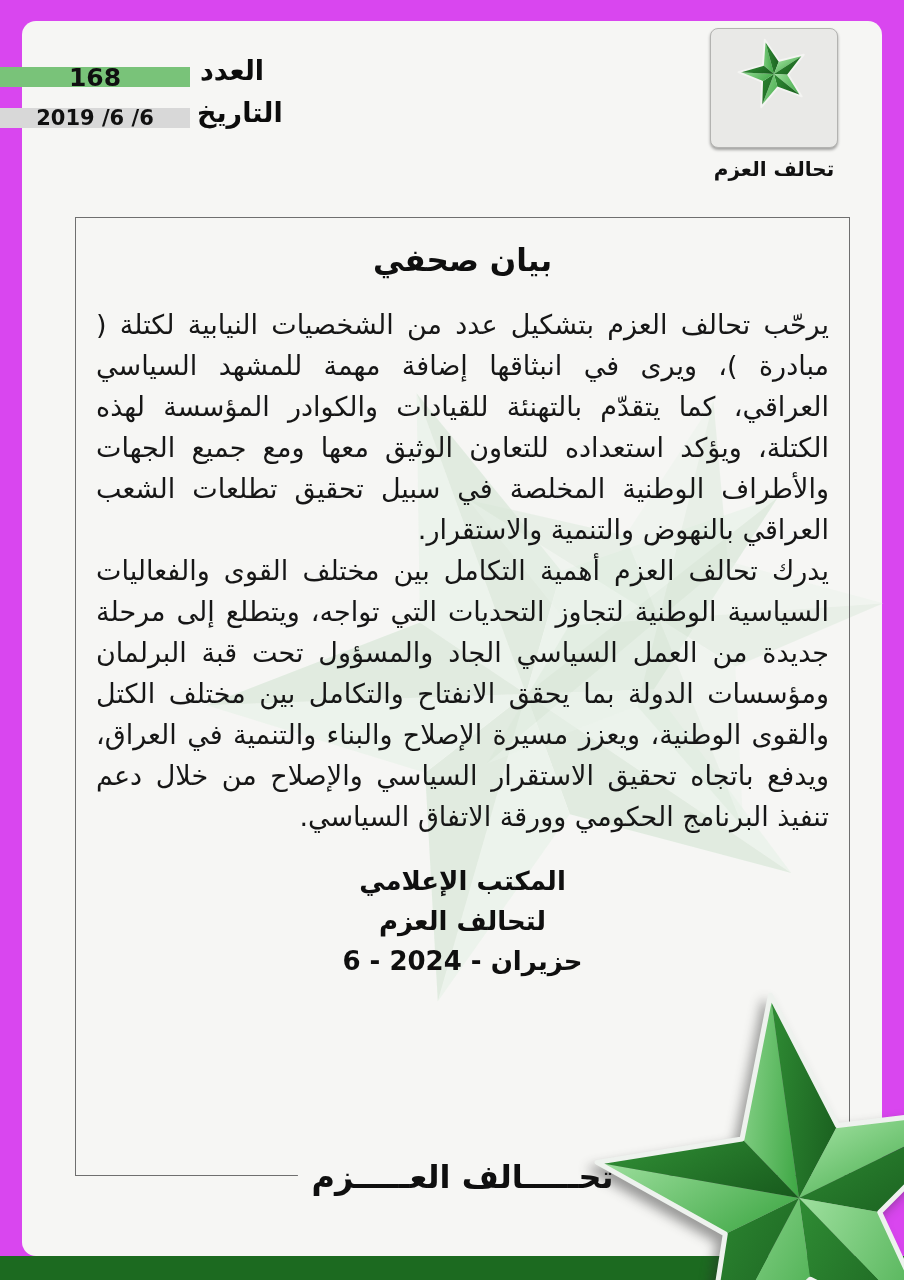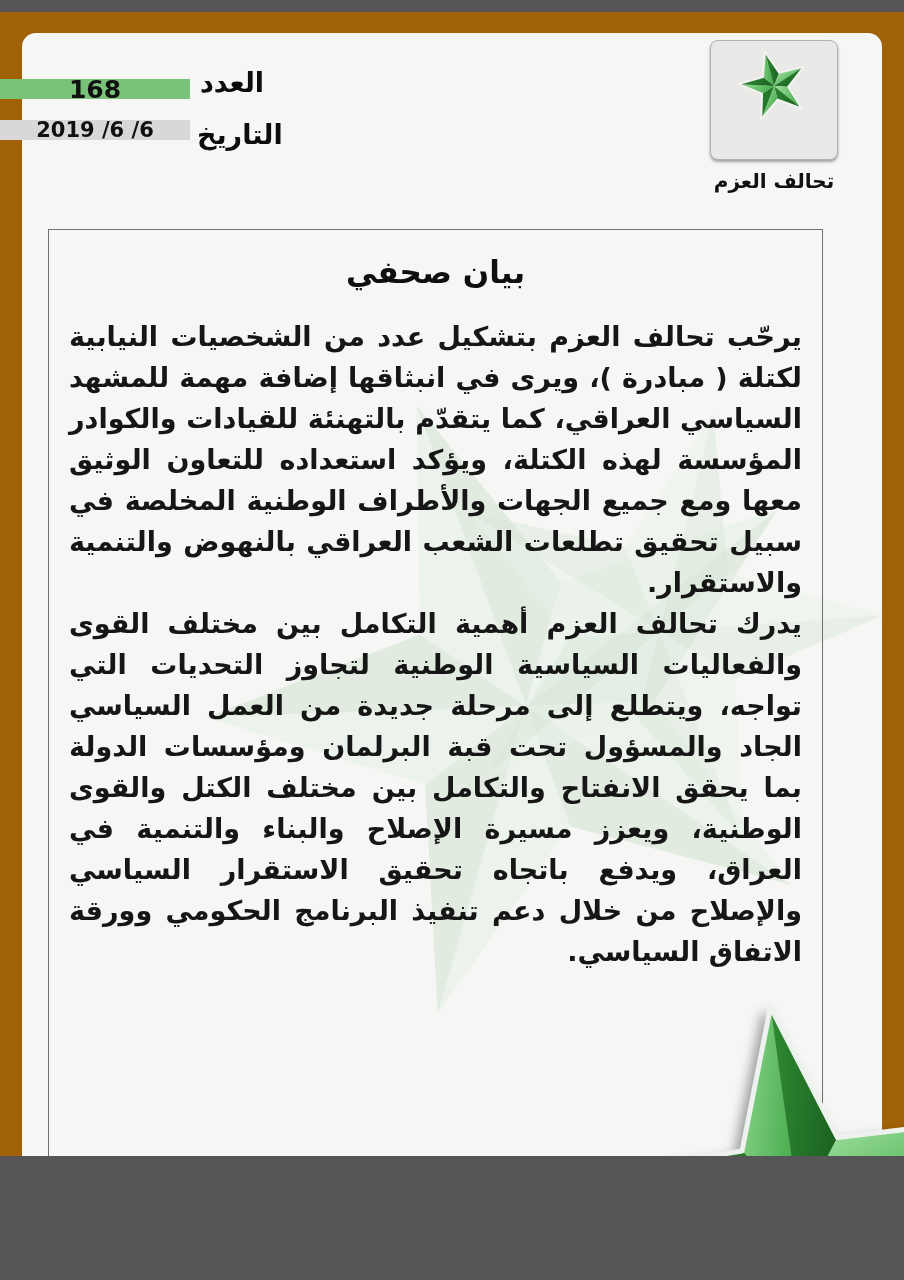--- a/index.html
+++ b/index.html
@@ -1,20 +1,19 @@
 <!DOCTYPE html>
 <html lang="ar"><head>
 <meta charset="utf-8">
 <style>
   html,body{margin:0;padding:0;background:#555;}
   #root{
-    position:relative;width:904px;height:1144px;overflow:hidden;
-    background:#a16207;
+    position:relative;width:904px;height:1280px;overflow:hidden;
+    background:#d946ef;
     font-family:"DejaVu Sans",sans-serif;
-    margin-top:12px;
   }
   #page{
     position:absolute;left:22px;top:21px;width:860px;height:1235px;
     background:#f6f6f4;border-radius:14px;z-index:0;
   }
   #bottom-band{
     position:absolute;left:0;top:1256px;width:904px;height:24px;
     background:#1c6a20;z-index:0;
   }
 
@@ -24,43 +23,43 @@
     display:flex;align-items:center;justify-content:center;
     font-weight:bold;color:#101010;direction:ltr;
   }
   #issue-bar{top:67px;background:#79c379;font-size:25px;}
   #date-bar{top:108px;background:#d8d8d8;font-size:21px;}
   .hdr-label{
     position:absolute;z-index:4;font-weight:bold;color:#0c0c0c;
     font-size:27px;line-height:1.1;direction:rtl;white-space:nowrap;
   }
   #issue-label{left:200px;top:56px;}
-  #date-label{left:197px;top:108px;}
+  #date-label{left:197px;top:98px;}
 
   
   #logo-card{
     position:absolute;z-index:4;left:710px;top:28px;width:128px;height:120px;
     background:#e9e9e7;border:1px solid #b3b3b1;border-radius:8px;
     box-shadow:0 2px 3px rgba(0,0,0,.35);
     display:flex;flex-direction:column;align-items:center;justify-content:space-between;
     padding:2px 0 6px;box-sizing:border-box;gap:40px;
   }
   #logo-star{width:86px;height:86px;}
   #logo-label{font-size:20px;font-weight:bold;color:#111;direction:rtl;white-space:nowrap;}
 
   
   #content-box{
-    position:absolute;z-index:2;left:48px;top:217px;width:775px;height:959px;
+    position:absolute;z-index:2;left:75px;top:217px;width:775px;height:959px;
     border:1px solid #6f6f6f;box-sizing:border-box;padding:0 20px;
   }
   #doc-title{
     margin:24px 0 0 0;text-align:center;font-size:31px;font-weight:bold;color:#0f0f0f;direction:rtl;
   }
   .para{
-    direction:rtl;text-align:justify;font-size:27px;font-weight:bold;
+    direction:rtl;text-align:justify;font-size:27px;font-weight:normal;
     color:#161616;line-height:41px;margin:0;
   }
   #para1{margin-top:26px;}
   #sig-block{margin-top:24px;}
   .sig{
     text-align:center;font-weight:bold;color:#0f0f0f;font-size:26px;line-height:40px;direction:rtl;
   }
   #sig-date{direction:ltr;}
   #seal{
     position:absolute;left:50%;bottom:-21px;transform:translateX(-50%);
@@ -170,20 +169,25 @@
             <polygon points="46,8 54.93433583484559,33.7029416855008 82.14014761921584,34.257354213751995 60.45605904768634,50.6970583144992 68.33583958711398,76.742645786248 46,61.2 23.664160412886027,76.742645786248 31.543940952313665,50.6970583144992 9.859852380784169,34.25735421375199 37.0656641651544,33.702941685500804" fill="none" stroke="#f4f4f2" stroke-width="2" stroke-linejoin="round"></polygon>
           </g>
         </svg></div>
     <div id="logo-label">تحالف العزم</div>
   </div>
 
   <div id="content-box">
     <div id="doc-title">بيان صحفي</div>
     <p class="para" id="para1">يرحّب تحالف العزم بتشكيل عدد من الشخصيات النيابية لكتلة ( مبادرة )، ويرى في انبثاقها إضافة مهمة للمشهد السياسي العراقي، كما يتقدّم بالتهنئة للقيادات والكوادر المؤسسة لهذه الكتلة، ويؤكد استعداده للتعاون الوثيق معها ومع جميع الجهات والأطراف الوطنية المخلصة في سبيل تحقيق تطلعات الشعب العراقي بالنهوض والتنمية والاستقرار.</p>
     <p class="para" id="para2">يدرك تحالف العزم أهمية التكامل بين مختلف القوى والفعاليات السياسية الوطنية لتجاوز التحديات التي تواجه، ويتطلع إلى مرحلة جديدة من العمل السياسي الجاد والمسؤول تحت قبة البرلمان ومؤسسات الدولة بما يحقق الانفتاح والتكامل بين مختلف الكتل والقوى الوطنية، ويعزز مسيرة الإصلاح والبناء والتنمية في العراق، ويدفع باتجاه تحقيق الاستقرار السياسي والإصلاح من خلال دعم تنفيذ البرنامج الحكومي وورقة الاتفاق السياسي.</p>
+    <div id="sig-block">
+      <div class="sig">المكتب الإعلامي</div>
+      <div class="sig">لتحالف العزم</div>
+      <div class="sig" id="sig-date">6 - حزيران - 2024</div>
+    </div>
     <div id="seal">تحـــــالف العـــــزم</div>
   </div>
 
   <div id="corner-star"><svg width="432" height="432" viewBox="0 0 432 432">
         <defs>
           <linearGradient id="Ls3" x1="0" y1="0" x2="1" y2="1">
             <stop offset="0" stop-color="#9fe09f"></stop>
             <stop offset="1" stop-color="#3da643"></stop>
           </linearGradient>
           <linearGradient id="Ds3" x1="0" y1="0" x2="1" y2="1">

